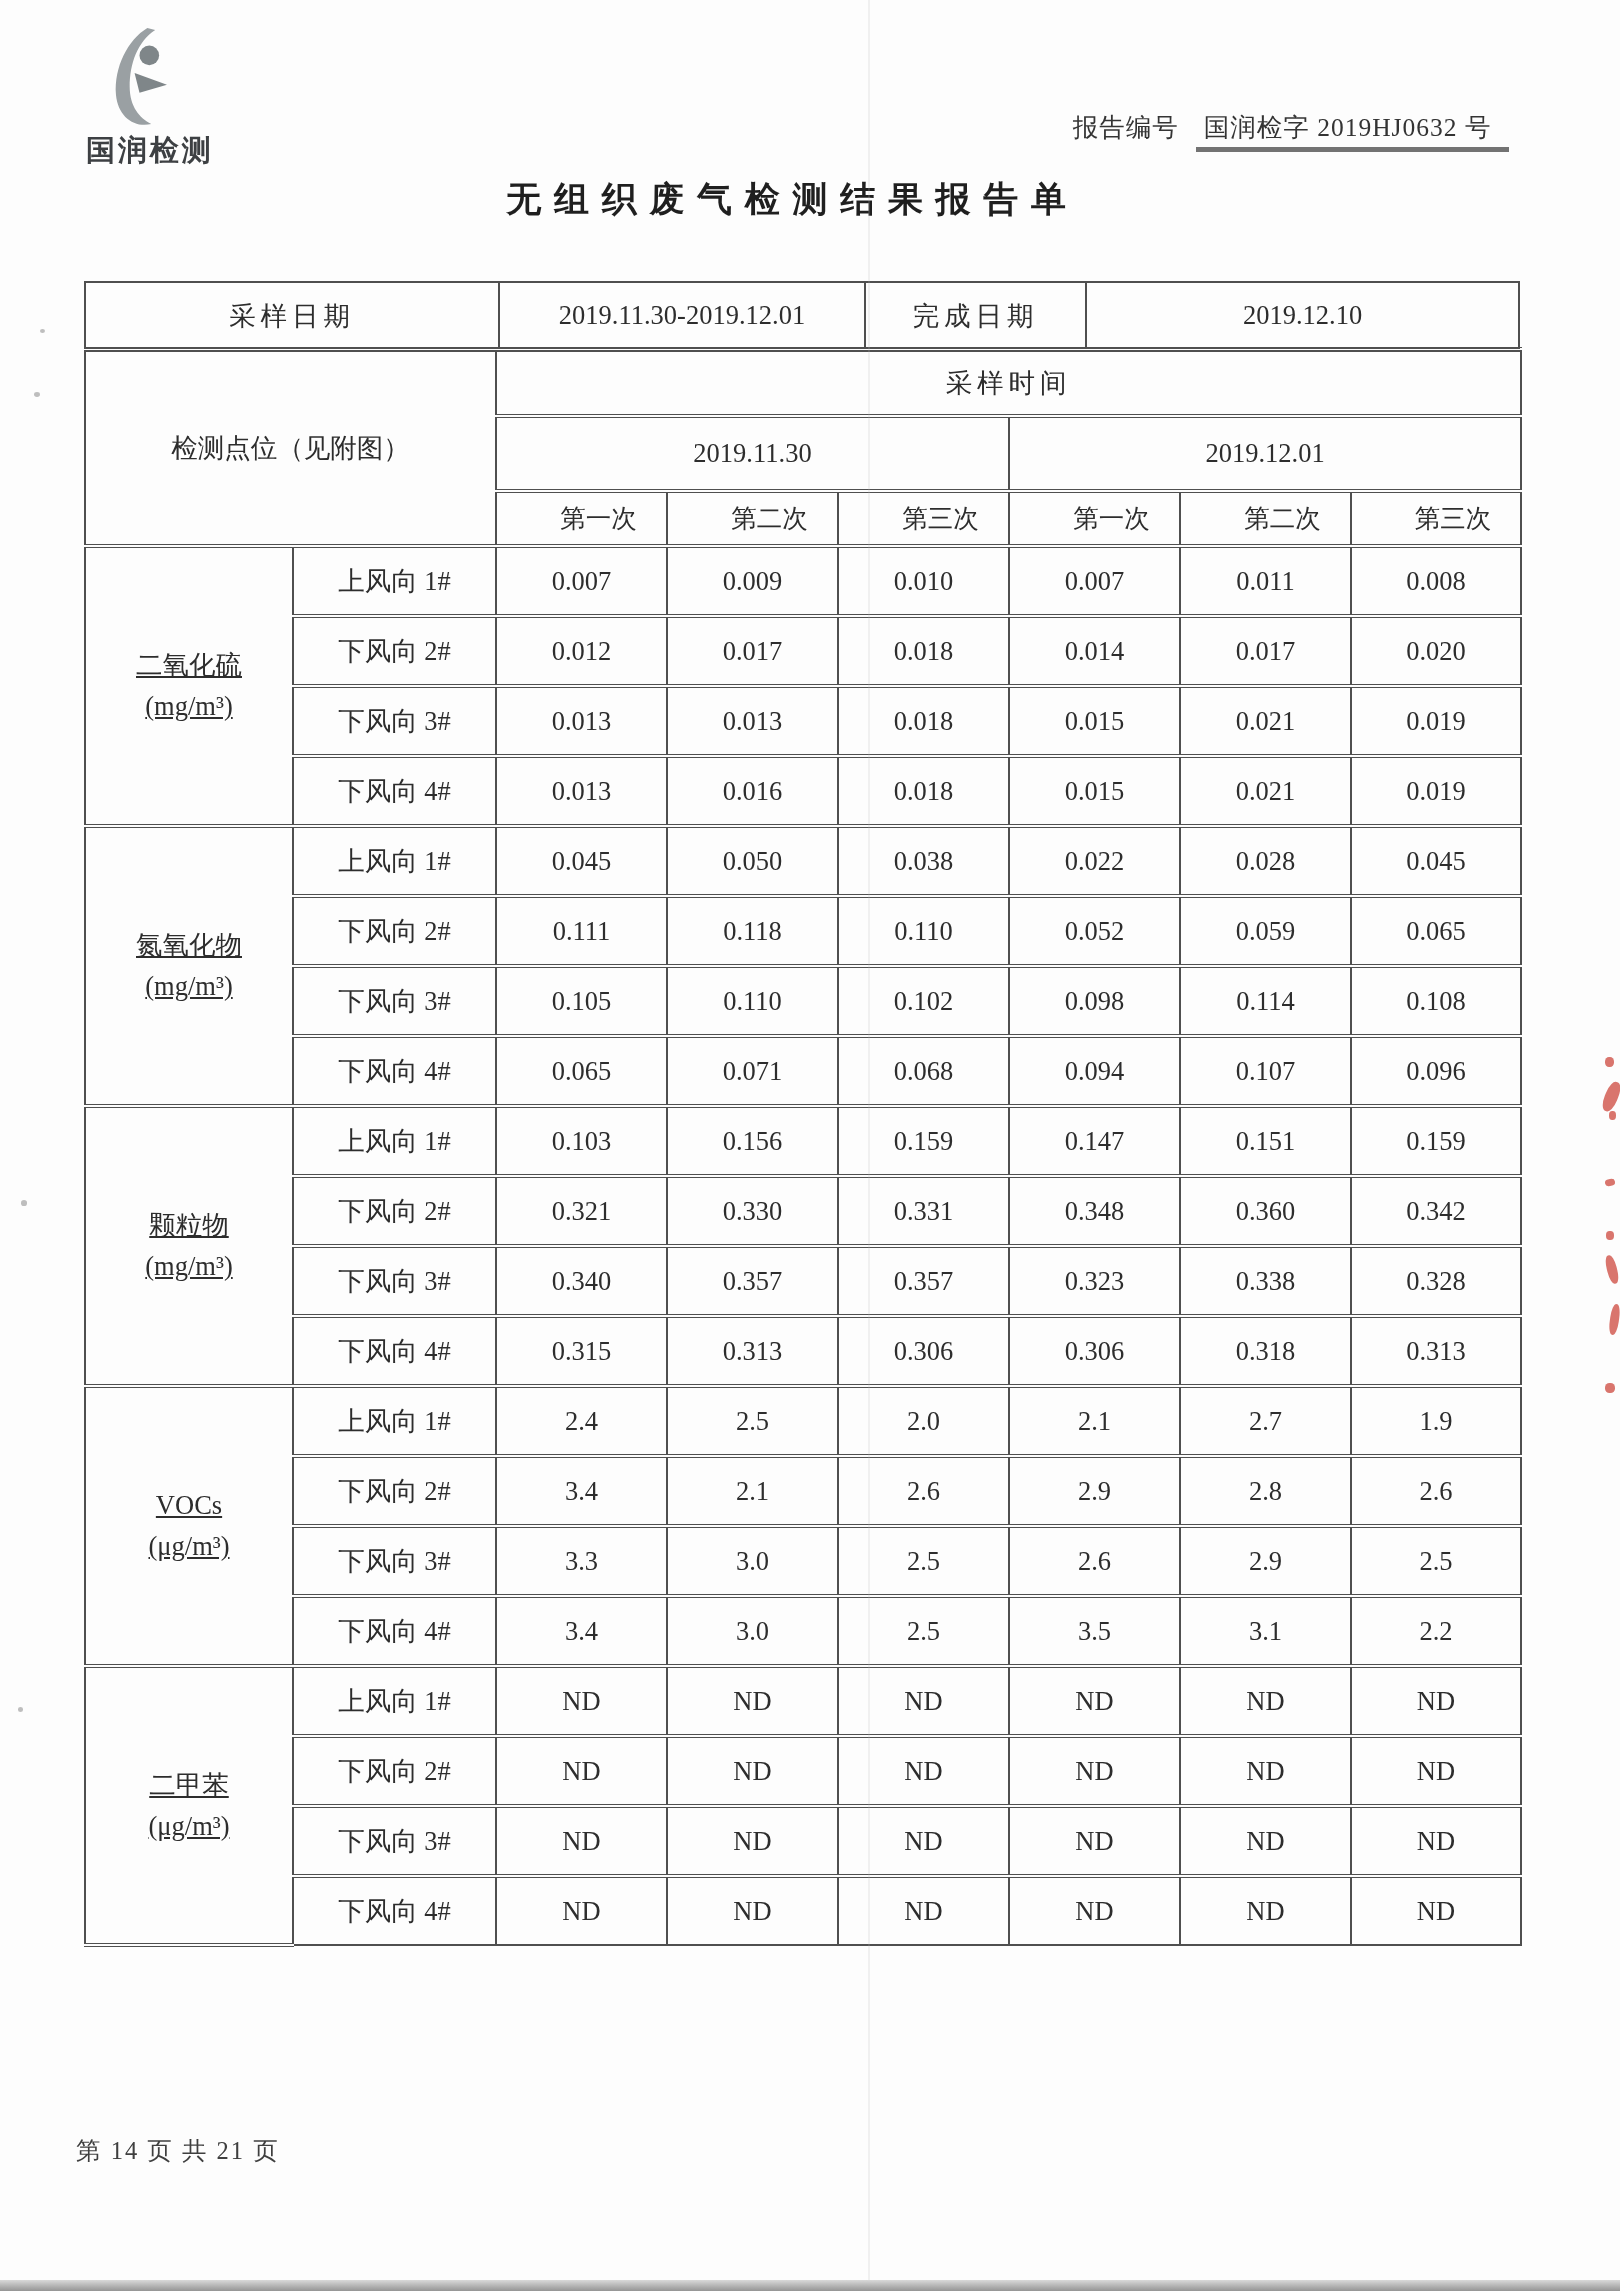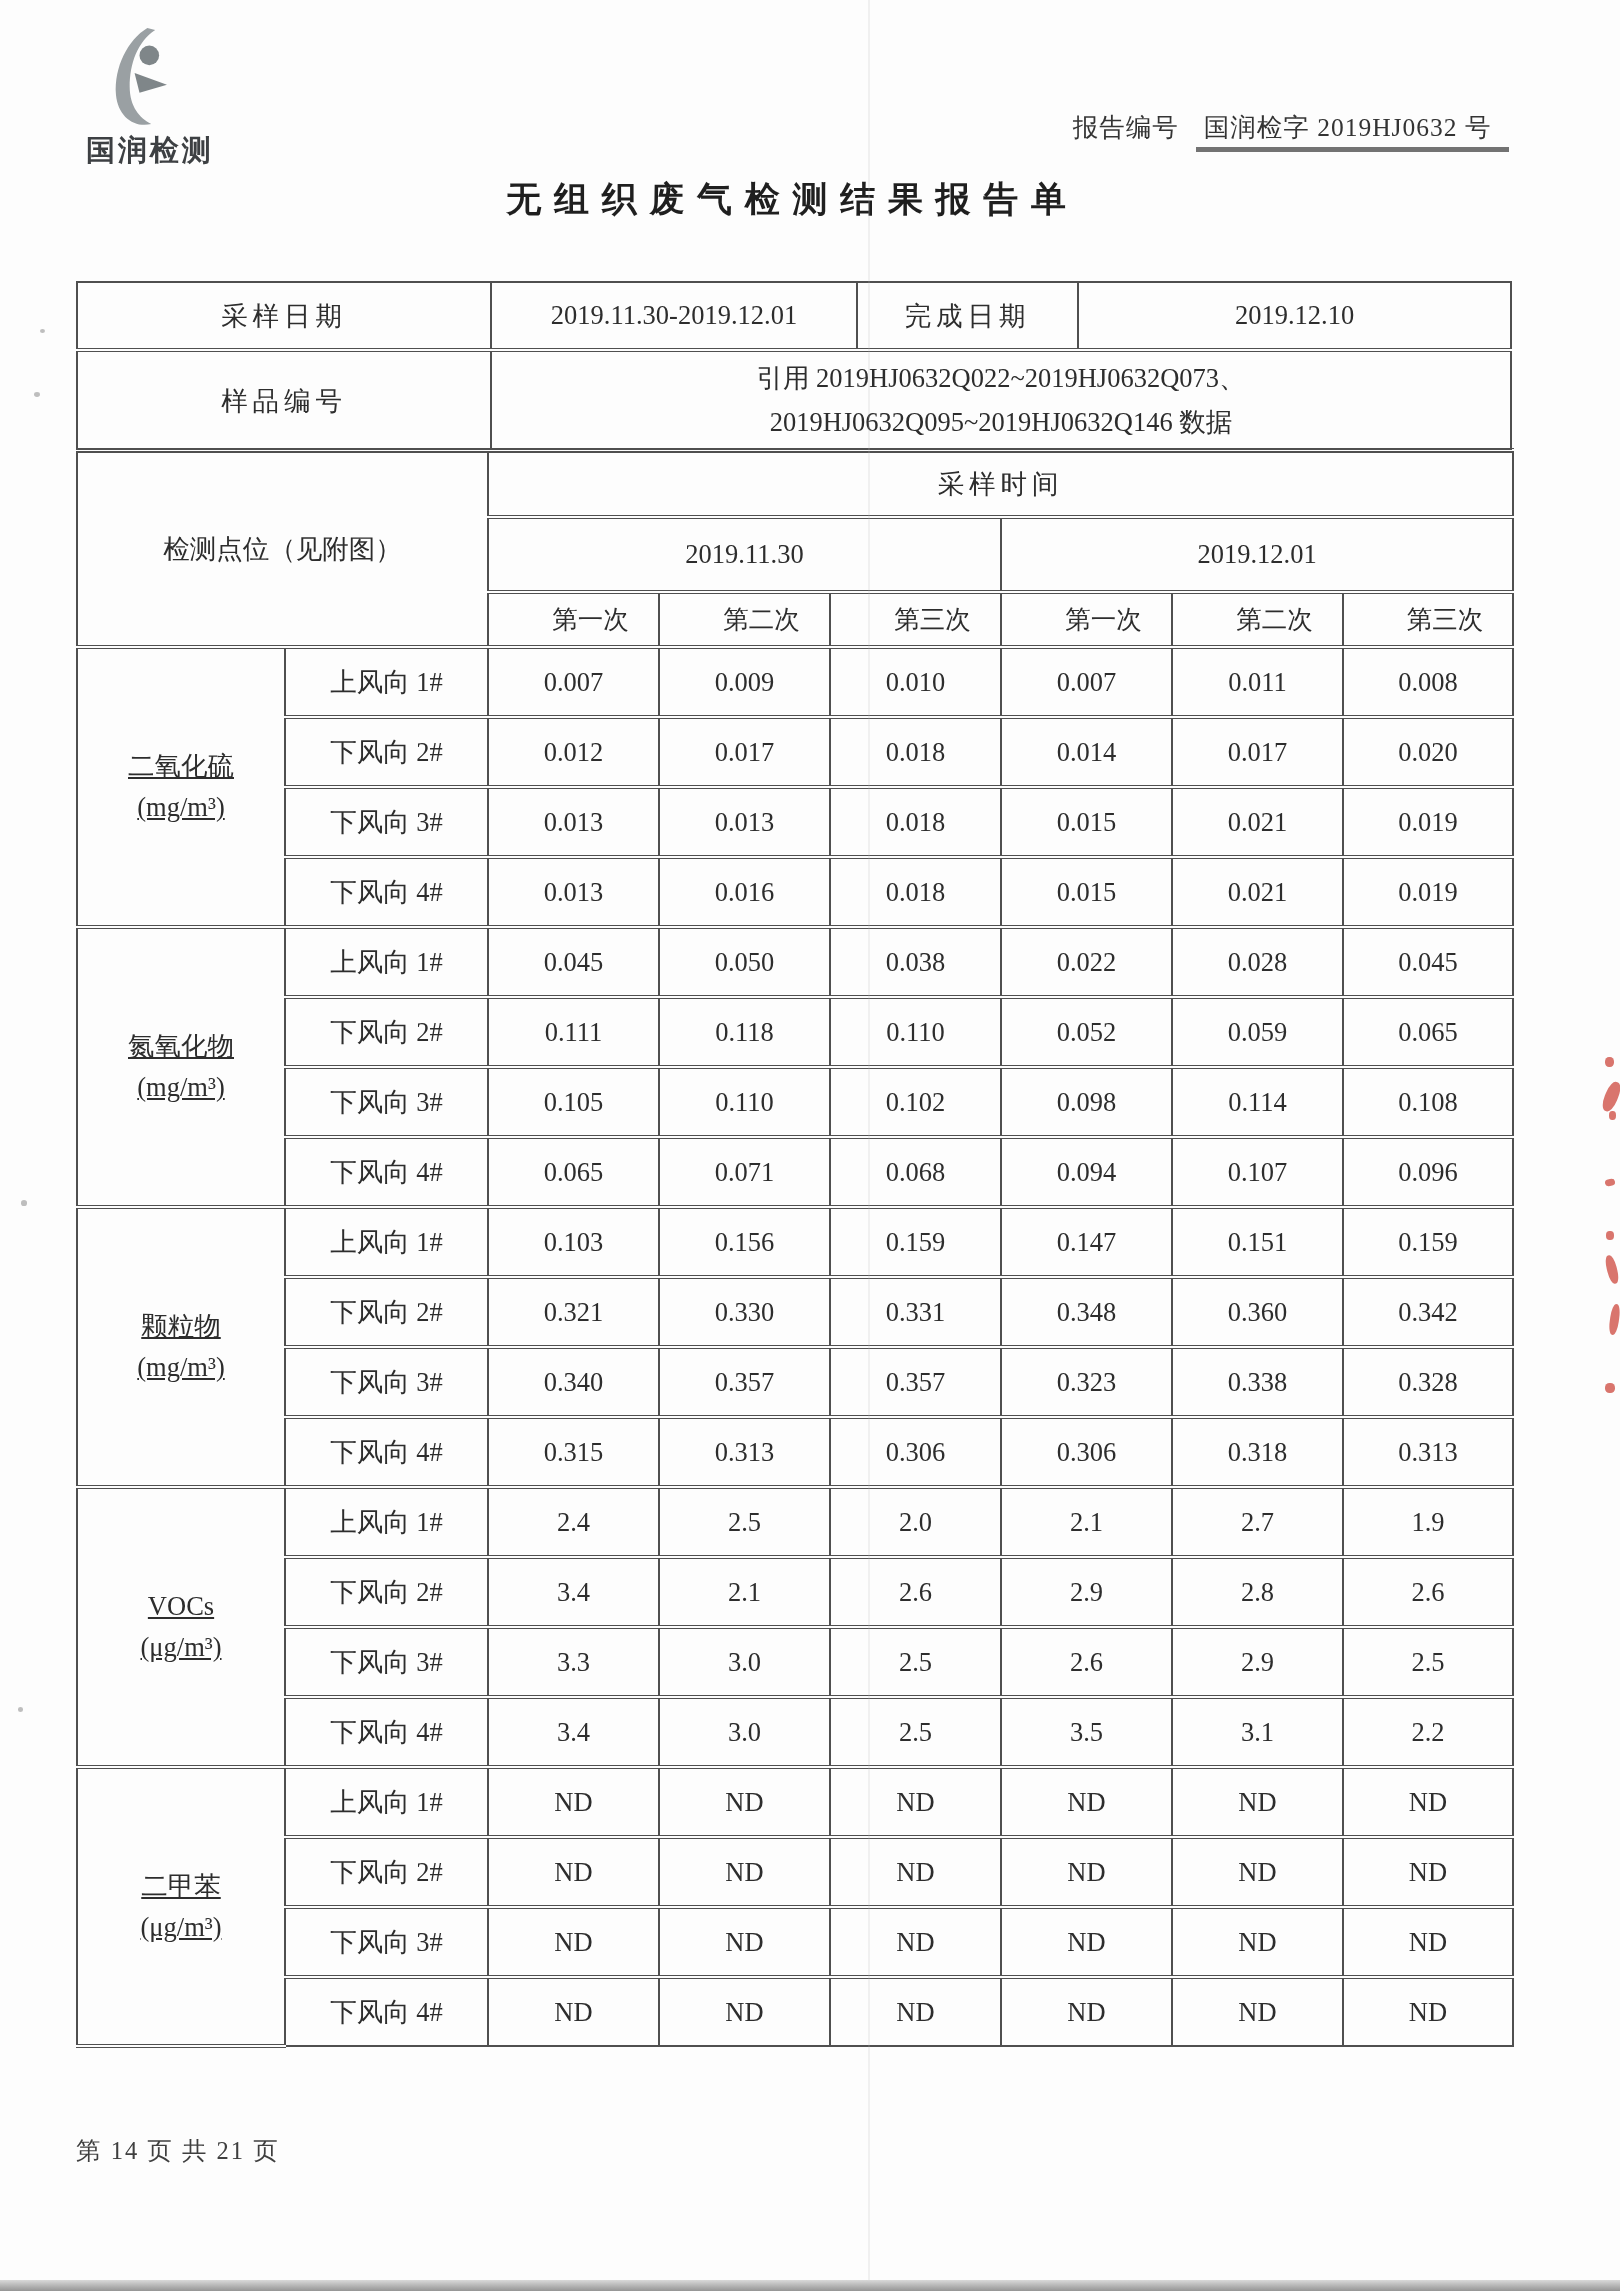--- a/index.html
+++ b/index.html
@@ -23,21 +23,21 @@
   }
   .report-no .rn-value {
     border-bottom:5px solid #737373; padding:0 17.6px 4.9px 7.8px; margin-left:9.8px;
   }
   .page-title {
     position:absolute; top:176px; left:76px; width:1433px;
     text-align:center; font-size:35px; font-weight:bold;
     letter-spacing:12.7px; color:#1f1f1f; white-space:nowrap;
   }
   
-  .tables { position:absolute; top:281px; left:76px; width:1433px; }
+  .tables { position:absolute; top:281px; left:84px; width:1433px; }
   table.tbl { border-collapse:collapse; table-layout:fixed; width:1433px; }
   .tbl td {
     border-left:2px solid #4f4f4f; border-right:2px solid #4f4f4f;
     border-top:4.9px double #4f4f4f; border-bottom:4.9px double #4f4f4f;
     text-align:center; vertical-align:middle;
     font-size:26.5px; color:#2d2d2d; overflow:hidden; padding:0;
   }
   .tbl td:first-child { border-left:2.9px solid #4f4f4f; }
   .tbl td:last-child  { border-right:2.9px solid #4f4f4f; }
   #tableA tr:first-child td { border-top:2.9px solid #4f4f4f; }
@@ -94,27 +94,20 @@
         <col style="width:366px">
         <col style="width:221px">
         <col style="width:433px">
       </colgroup>
     <tbody>
         <tr class="r-info1">
       <td class="sp">采样日期</td>
       <td>2019.11.30-2019.12.01</td>
       <td class="sp">完成日期</td>
       <td>2019.12.10</td>
-    </tr>
-    <tr class="r-info2">
-      <td class="sp">样品编号</td>
-      <td colspan="3" class="sample-val">
-        <div>引用 2019HJ0632Q022~2019HJ0632Q073、</div>
-        <div>2019HJ0632Q095~2019HJ0632Q146 数据</div>
-      </td>
     </tr>
   </tbody>
     </table>
 
   <table class="tbl" id="tableB">
     <colgroup>
       <col style="width:208px">
         <col style="width:203px">
       <col style="width:171px">
         <col style="width:171px">

